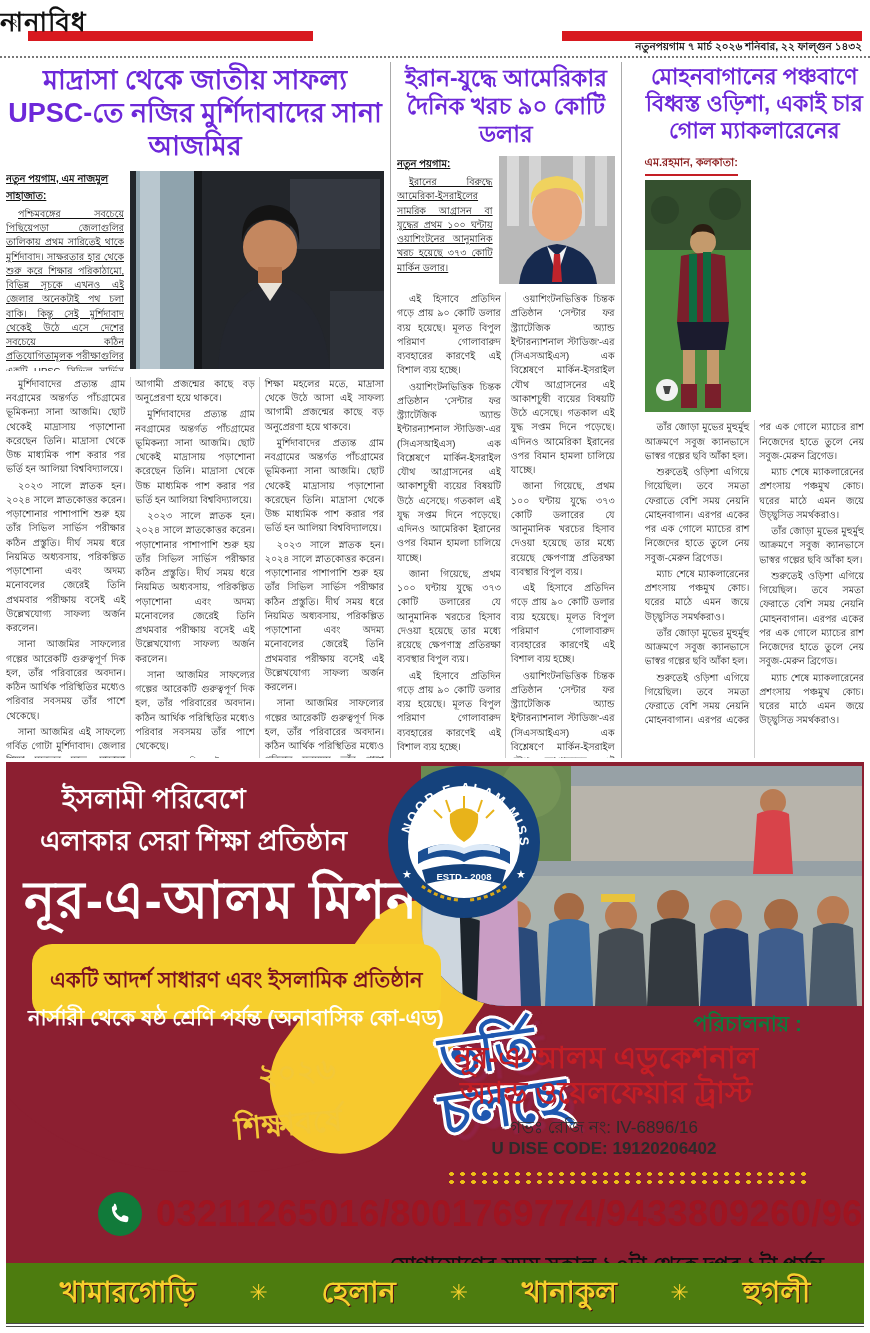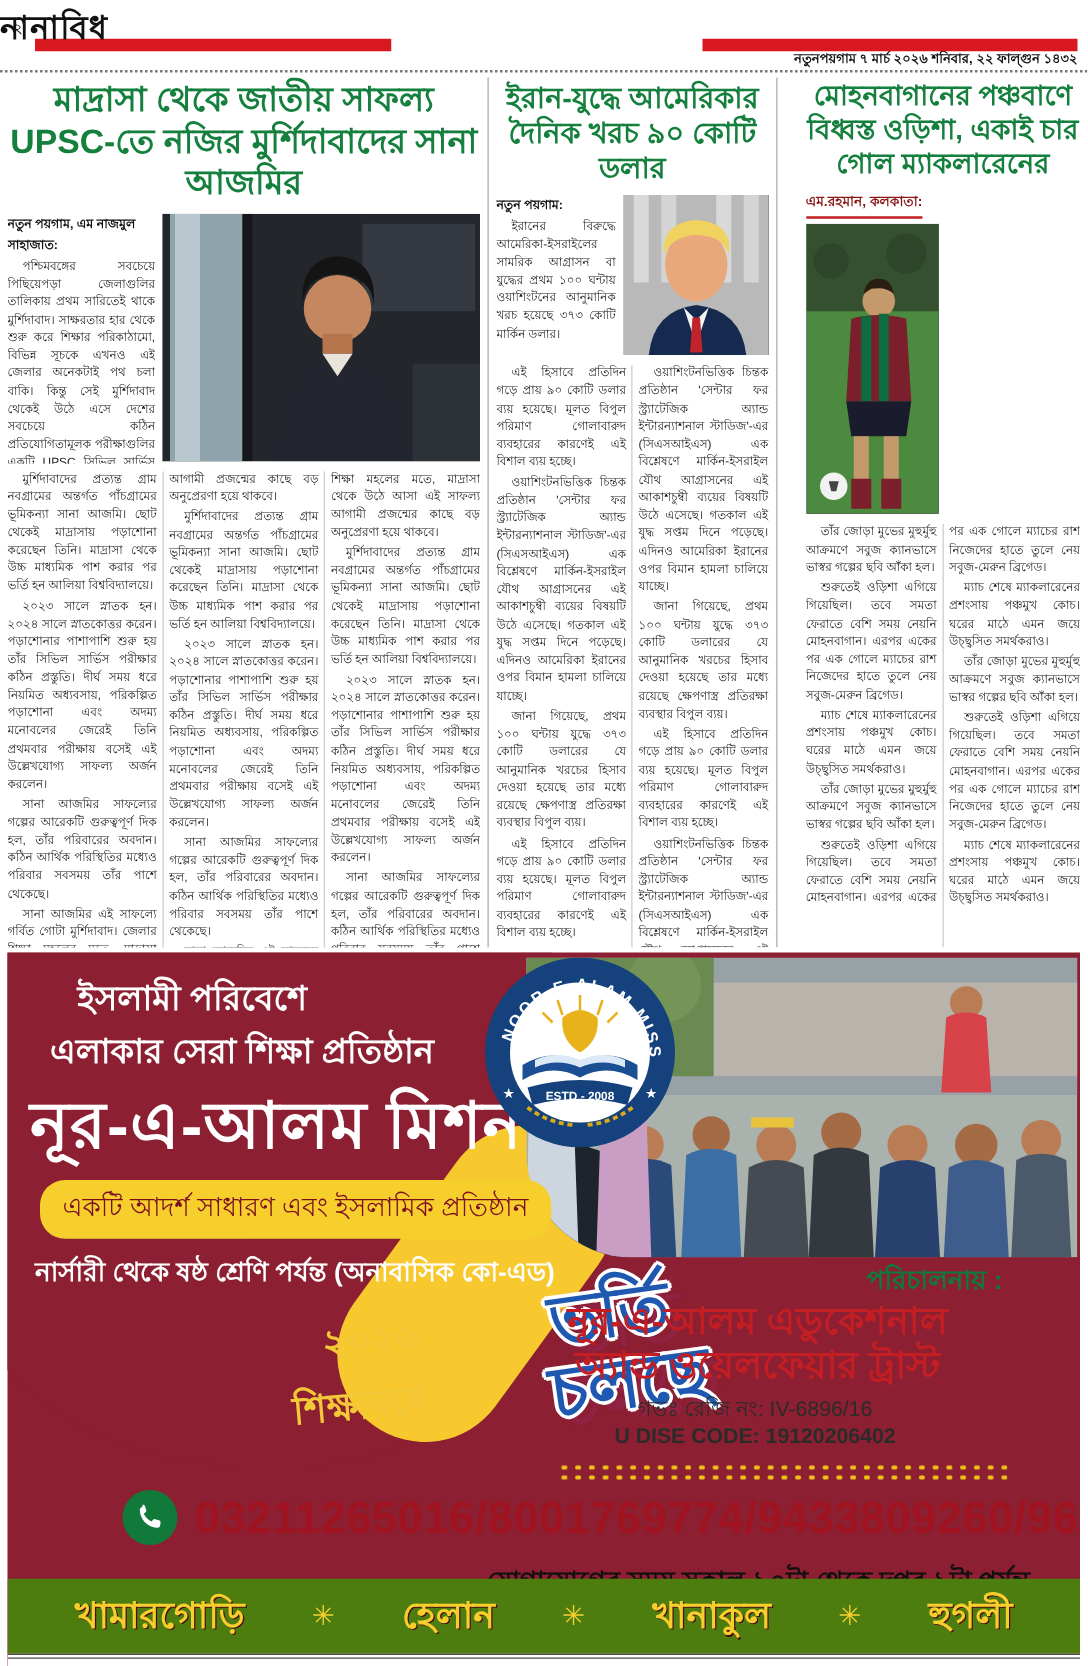--- a/index.html
+++ b/index.html
@@ -13,26 +13,26 @@
   .bar-l{left:28px;width:285px;}
   .bar-r{right:8px;width:300px;}
   .sec-title{position:absolute;left:0;right:0;top:2px;text-align:left;
              font-size:26px;font-weight:800;letter-spacing:1px;}
   
   .news{display:flex;height:700px;padding:4px 6px 0;box-sizing:border-box;overflow:hidden;}
   .group{box-sizing:border-box;overflow:hidden;}
   .g-left{width:392px;padding-right:6px;}
   .g-mid{width:236px;padding:0 6px;border-left:1px solid #aaa;border-right:1px solid #aaa;}
   .g-right{width:230px;padding-left:6px;margin-left:17px;}
-  .hl{text-align:center;font-weight:800;line-height:1.22;margin:2px 0 8px;color:#15803d;}
+  .hl{text-align:center;font-weight:800;line-height:1.22;margin:2px 0 8px;color:#6d28d9;}
   .hl-left{font-size:27px;}
   .hl-mid{font-size:23px;}
   .hl-right{font-size:22px;}
   .row{display:flex;gap:6px;overflow:hidden;}
-  .tcol{flex:1;overflow:hidden;}
+  .tcol{flex:1;overflow:hidden;text-decoration:underline;}
   .photo{margin:0;flex:none;background:#222;overflow:hidden;}
   .photo svg{display:block;width:100%;height:100%;}
   .ph-woman{width:254px;height:198px;}
   .ph-trump{width:116px;height:128px;}
   .ph-foot{width:106px;height:232px;}
   .g-left .row{height:200px;}
   .g-mid .row{height:130px;}
   .g-right .row{height:234px;}
   .body{font-size:9.5px;line-height:1.5;text-align:justify;color:#1c1c1c;overflow:hidden;}
   .body p{margin:0 0 2px;text-indent:12px;}
@@ -59,21 +59,21 @@
   .ad-photo{position:absolute;left:415px;top:4px;width:441px;height:240px;z-index:4;
       border-radius:0 0 0 85px;overflow:hidden;margin:0;}
   .ad-photo svg{display:block;width:100%;height:100%;}
   .ad-logo{position:absolute;left:382px;top:4px;width:152px;height:152px;z-index:6;margin:0;}
   .ad-logo svg{display:block;width:100%;height:100%;}
   .ad-tag1{position:absolute;left:56px;top:16px;z-index:5;color:#fff;font-size:27px;font-weight:bold;}
   .ad-tag2{position:absolute;left:34px;top:58px;z-index:5;color:#fff;font-size:27px;font-weight:bold;}
   .ad-name{position:absolute;left:18px;top:98px;z-index:5;color:#fff;font-size:52px;font-weight:800;
            letter-spacing:1px;width:480px;}
   .ad-pill{position:absolute;left:26px;top:182px;z-index:5;background:#f7cf2d;color:#7c1021;
-           font-size:21px;font-weight:400;padding:6px 18px;border-radius:20px;}
+           font-size:21px;font-weight:700;padding:20px 18px;border-radius:20px;}
   .ad-classes{position:absolute;left:22px;top:240px;z-index:5;color:#fff;font-size:21px;font-weight:bold;}
   .ad-session{position:absolute;left:188px;top:286px;width:210px;z-index:5;text-align:center;
               transform:rotate(-5deg);color:#f3c838;font-weight:800;}
   .ad-session .yr{display:block;font-size:30px;}
   .ad-session .ss{display:block;font-size:31px;margin-left:-26px;}
   .ad-adm{position:absolute;left:412px;top:262px;z-index:5;transform:rotate(-8deg);
           text-align:center;font-weight:800;color:#1f58b0;line-height:1.02;
           text-shadow:-3px 0 0 #fff,3px 0 0 #fff,0 -3px 0 #fff,0 3px 0 #fff,
                       -2px -2px 0 #fff,2px 2px 0 #fff,-2px 2px 0 #fff,2px -2px 0 #fff,
                       9px 9px 2px rgba(150,40,90,.45);}

